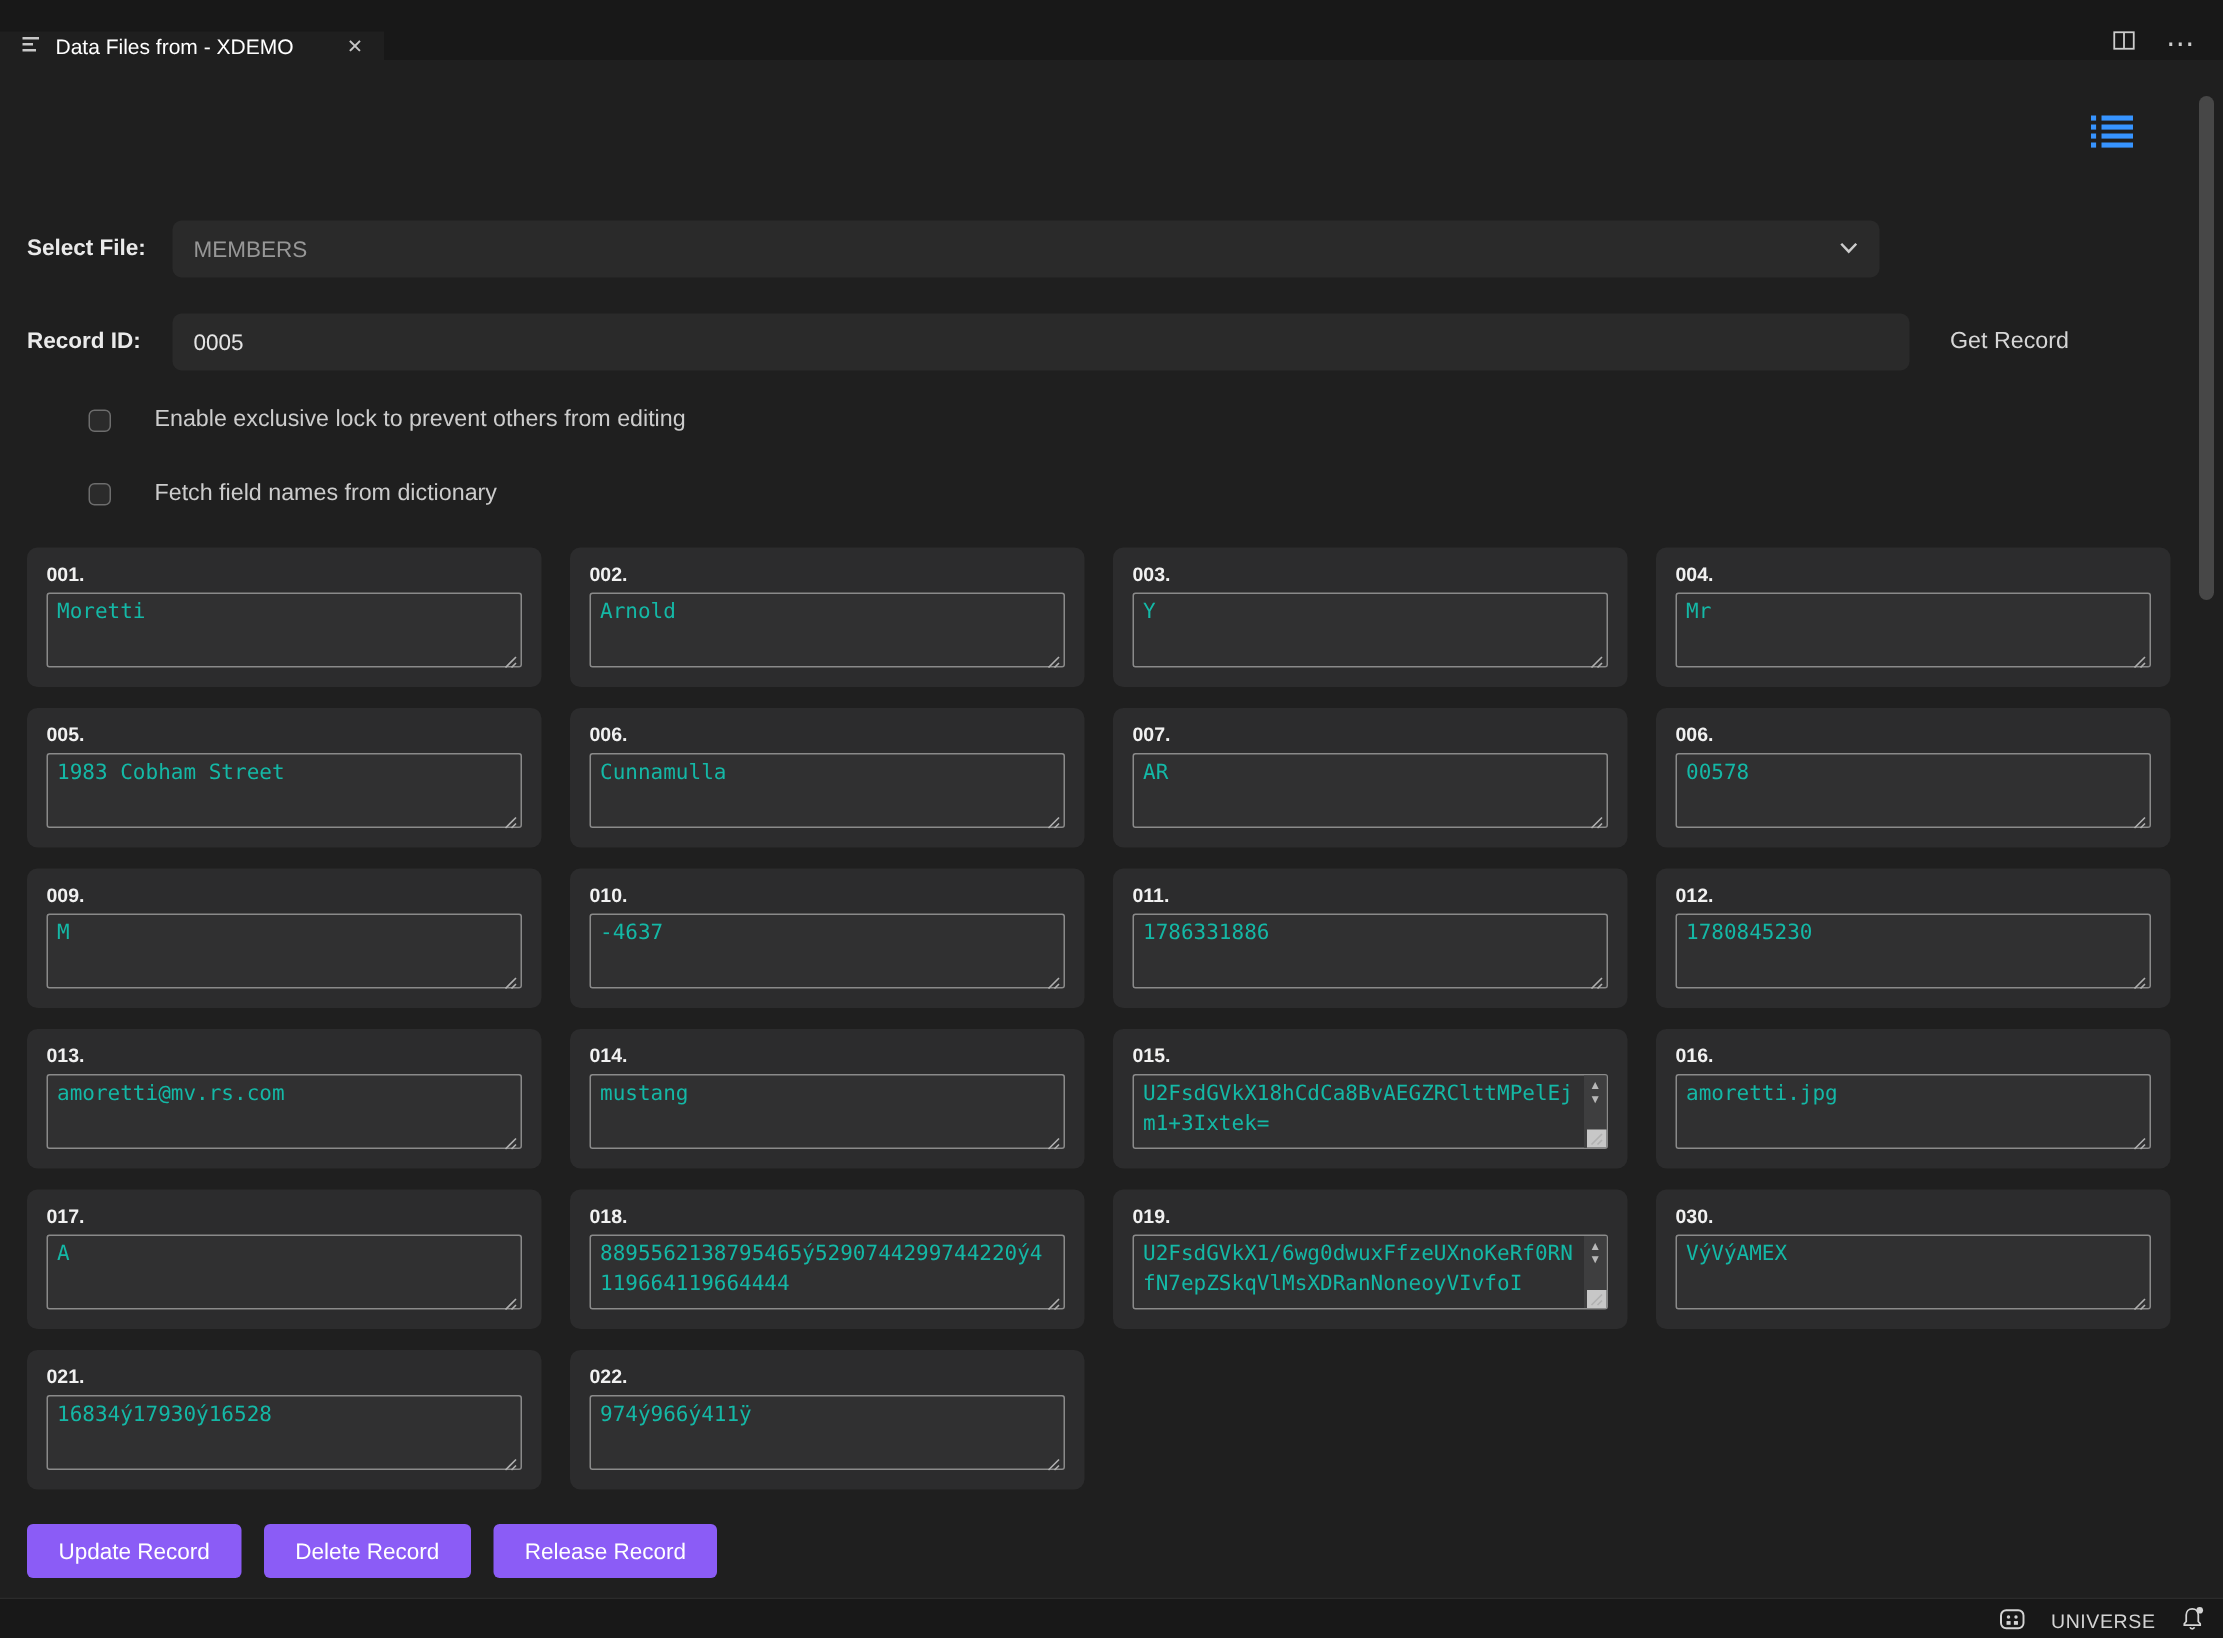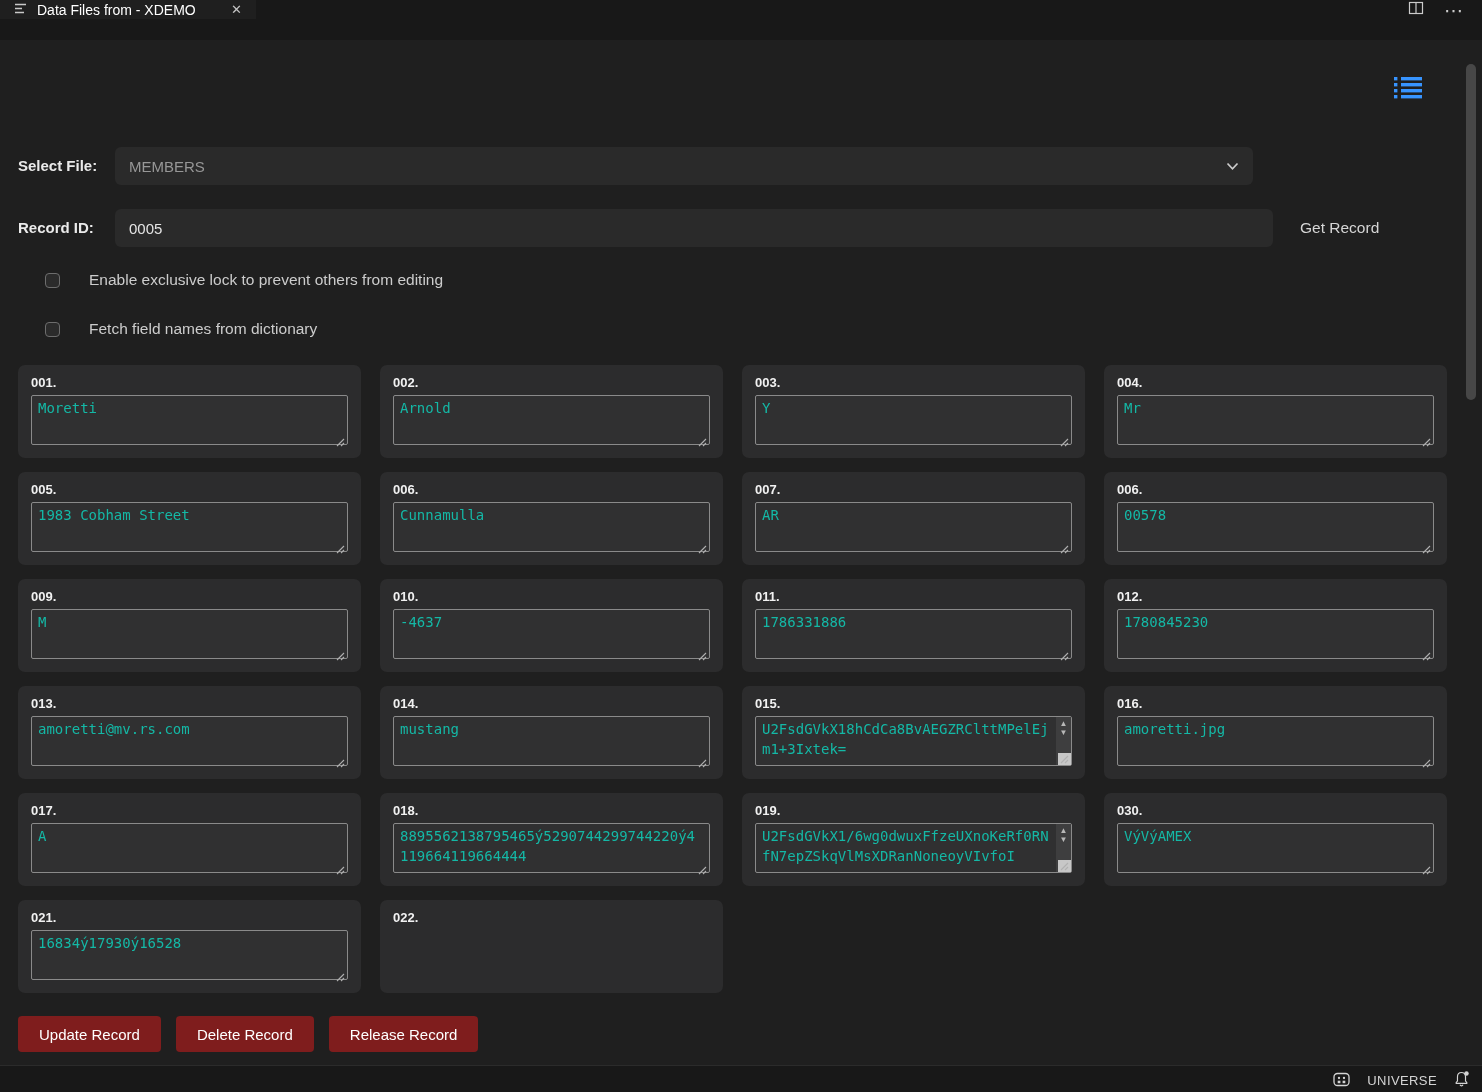--- a/index.html
+++ b/index.html
@@ -2,21 +2,21 @@
 <html><head>
 <meta charset="utf-8">
 <style>
   * { margin:0; padding:0; box-sizing:border-box; }
   html,body { width:1482px; height:1092px; background:#181818; overflow:hidden; }
   body { font-family:"Liberation Sans", sans-serif; }
   .app { position:relative; width:1482px; height:1092px; background:#1f1f1f; }
 
   
   .tabbar { position:absolute; top:0; left:0; right:0; height:40px; background:#181818;
-            display:flex; justify-content:space-between; align-items:flex-start; }
+            display:flex; justify-content:space-between; align-items:flex-end; }
   .tab { width:256px; background:#1f1f1f; display:flex; align-items:center; gap:9px;
          padding:0 10px 0 14px; color:#ffffff; font-size:14px; cursor:pointer; }
   .tab-title { flex:1; white-space:nowrap; }
   .tab-close { color:#c5c5c5; font-size:13px; padding:2px 4px; border-radius:4px; }
   .tab-actions { display:flex; align-items:center; gap:20px; padding-right:18px; color:#cccccc; }
   .ellipsis { font-size:19px; color:#cccccc; line-height:1; letter-spacing:1px; }
 
   
   .content { position:absolute; top:40px; left:0; right:0; bottom:27px; background:#1f1f1f; }
 
@@ -27,21 +27,21 @@
   .select-box { position:absolute; left:115px; top:107px; width:1138px; height:38px;
                 background:#2a2a2a; border-radius:6px; display:flex; align-items:center;
                 padding:0 14px; cursor:pointer; }
   .select-value { flex:1; color:#979797; font-size:15px; }
   .text-input { position:absolute; left:115px; top:169px; width:1158px; height:38px;
                 background:#2a2a2a; border:none; border-radius:6px; color:#e4e4e4;
                 font-size:15px; padding:0 14px; font-family:"Liberation Sans", sans-serif; }
   .get-record { position:absolute; left:1300px; top:169px; height:38px; line-height:38px;
                 color:#d6d6d6; font-size:15.5px; cursor:pointer; }
 
-  .cb-row { position:absolute; left:45px; display:flex; align-items:center;text-align:right; }
+  .cb-row { position:absolute; left:59px; display:flex; align-items:center;text-align:right; }
   .checkbox { width:15px; height:15px; border:1px solid #6d6d6d; border-radius:4px;
               background:#2b2b2b; cursor:pointer; flex:none; }
   .cb-label { margin-left:29px; color:#cccccc; font-size:15.5px; }
 
   
   .fields-grid { position:absolute; left:18px; top:325px; width:1429px;
                  display:grid; grid-template-columns:repeat(4,343px); gap:14px 19px;
                  grid-auto-rows:93px; }
   .card { background:#2c2c2d; border-radius:7px; padding:10px 13px 12px; }
   .card-label { font-weight:700; font-size:13px; color:#f1f1f1; margin-bottom:5px; }
@@ -54,21 +54,21 @@
   .ta-scroll { position:absolute; top:1px; right:1px; bottom:1px; width:15px;
                background:#3e3e3f; display:flex; flex-direction:column; align-items:center;
                padding-top:2px; color:#b8b8b8; cursor:pointer; }
   .ta-scroll span { font-size:8px; line-height:9px; }
   .grip { position:absolute; right:2px; bottom:2px; width:10px; height:10px; cursor:nwse-resize; }
   .has-scroll .grip { background:#c7c7c7; right:1px; bottom:1px; width:13px; height:12px;
                       display:flex; align-items:center; justify-content:center; }
 
   
   .actions { position:absolute; left:18px; top:976px; display:flex; gap:15px; }
-  .btn { height:36px; padding:0 21px; background:#7f1d1d; color:#ffffff; border:none;
+  .btn { height:36px; padding:0 21px; background:#8b5cf6; color:#ffffff; border:none;
          border-radius:4px; font-size:15px; font-family:"Liberation Sans", sans-serif;
          cursor:pointer; }
 
   
   .page-scroll-thumb { position:absolute; top:24px; right:6px; width:10px; height:336px;
                        background:#474747; border-radius:5px; cursor:grab; }
 
   
   .statusbar { position:absolute; left:0; right:0; bottom:0; height:27px; background:#181818;
                border-top:1px solid #2b2b2b; display:flex; align-items:center;
@@ -416,20 +416,29 @@
       <div class="grip">
         <svg width="9" height="9" viewBox="0 0 9 9">
           <path d="M8 1L1 8M8 5L5 8" stroke="#b0b0b0" stroke-width="1.1" fill="none"></path>
         </svg>
       </div>
     </div>
   </div>
 
   <div class="card">
     <div class="card-label">022.</div>
+    <div class="ta-wrap">
+      <textarea class="field-input" spellcheck="false" style="">974ý966ý411ÿ</textarea>
+
+      <div class="grip">
+        <svg width="9" height="9" viewBox="0 0 9 9">
+          <path d="M8 1L1 8M8 5L5 8" stroke="#b0b0b0" stroke-width="1.1" fill="none"></path>
+        </svg>
+      </div>
+    </div>
   </div>
 </div>
 
     <div class="actions">
         <button class="btn">Update Record</button>
         <button class="btn">Delete Record</button>
         <button class="btn">Release Record</button>
       </div>
 
     <div class="page-scroll-thumb"></div>

